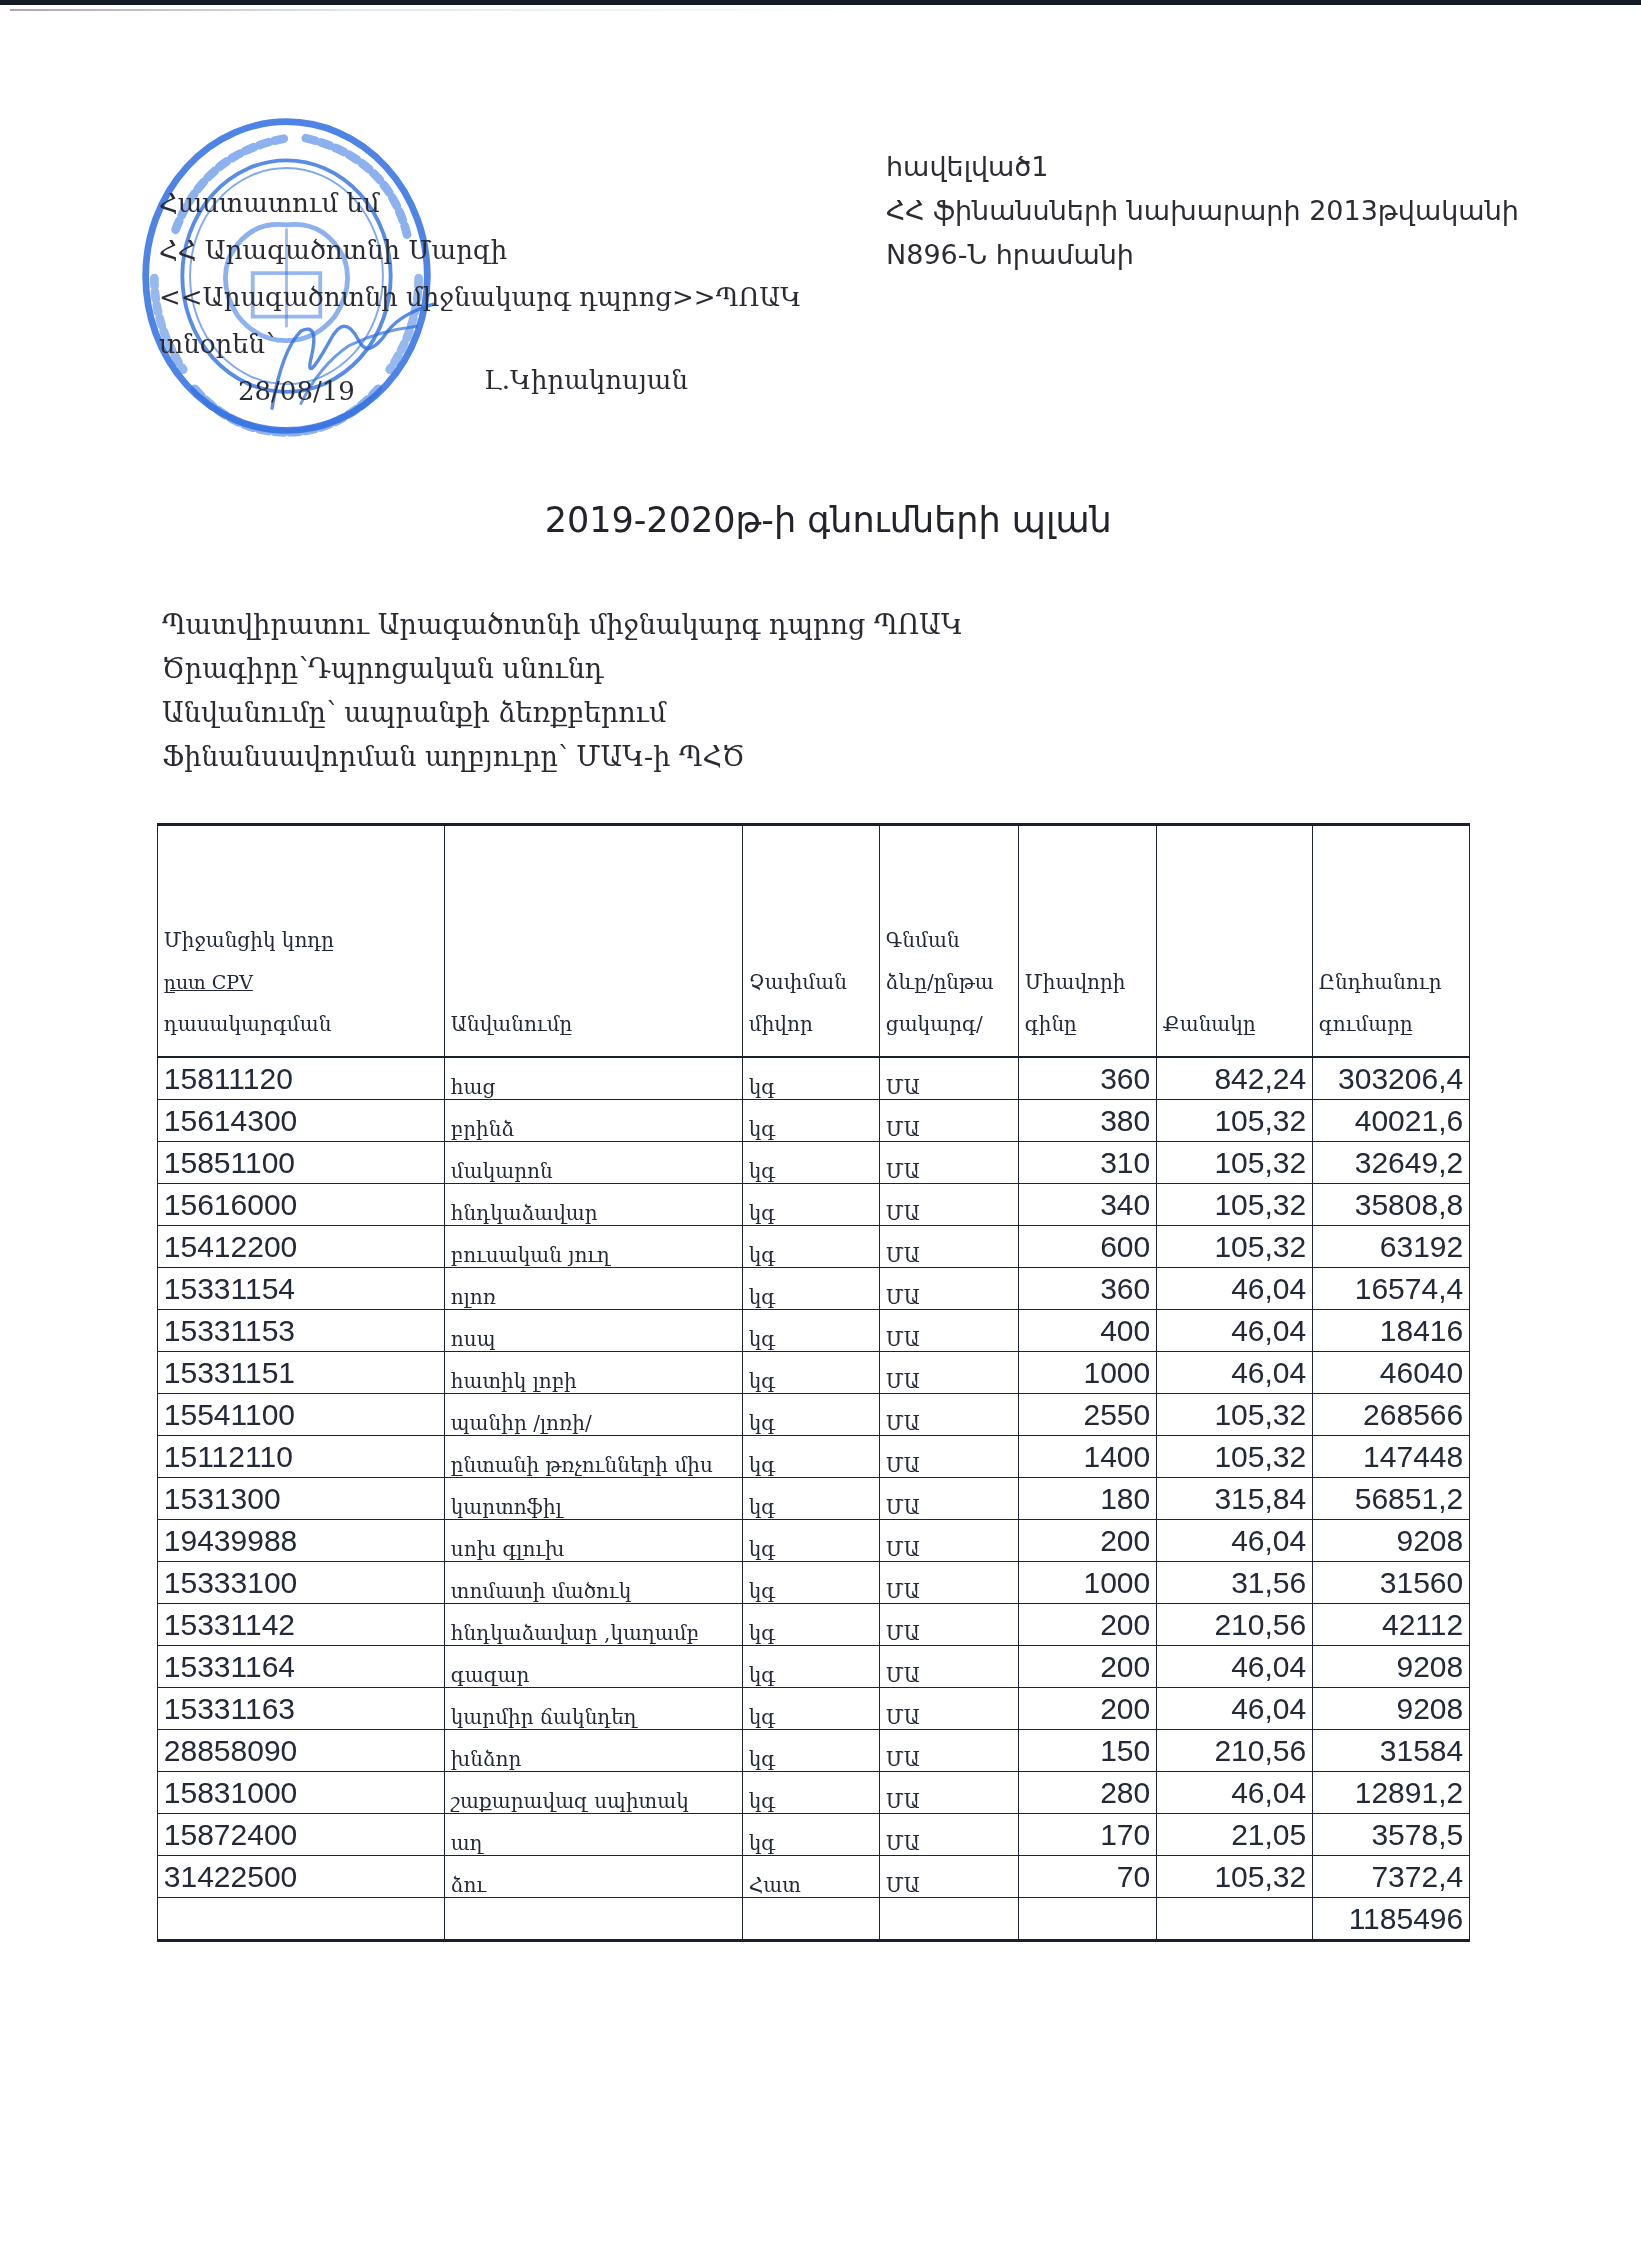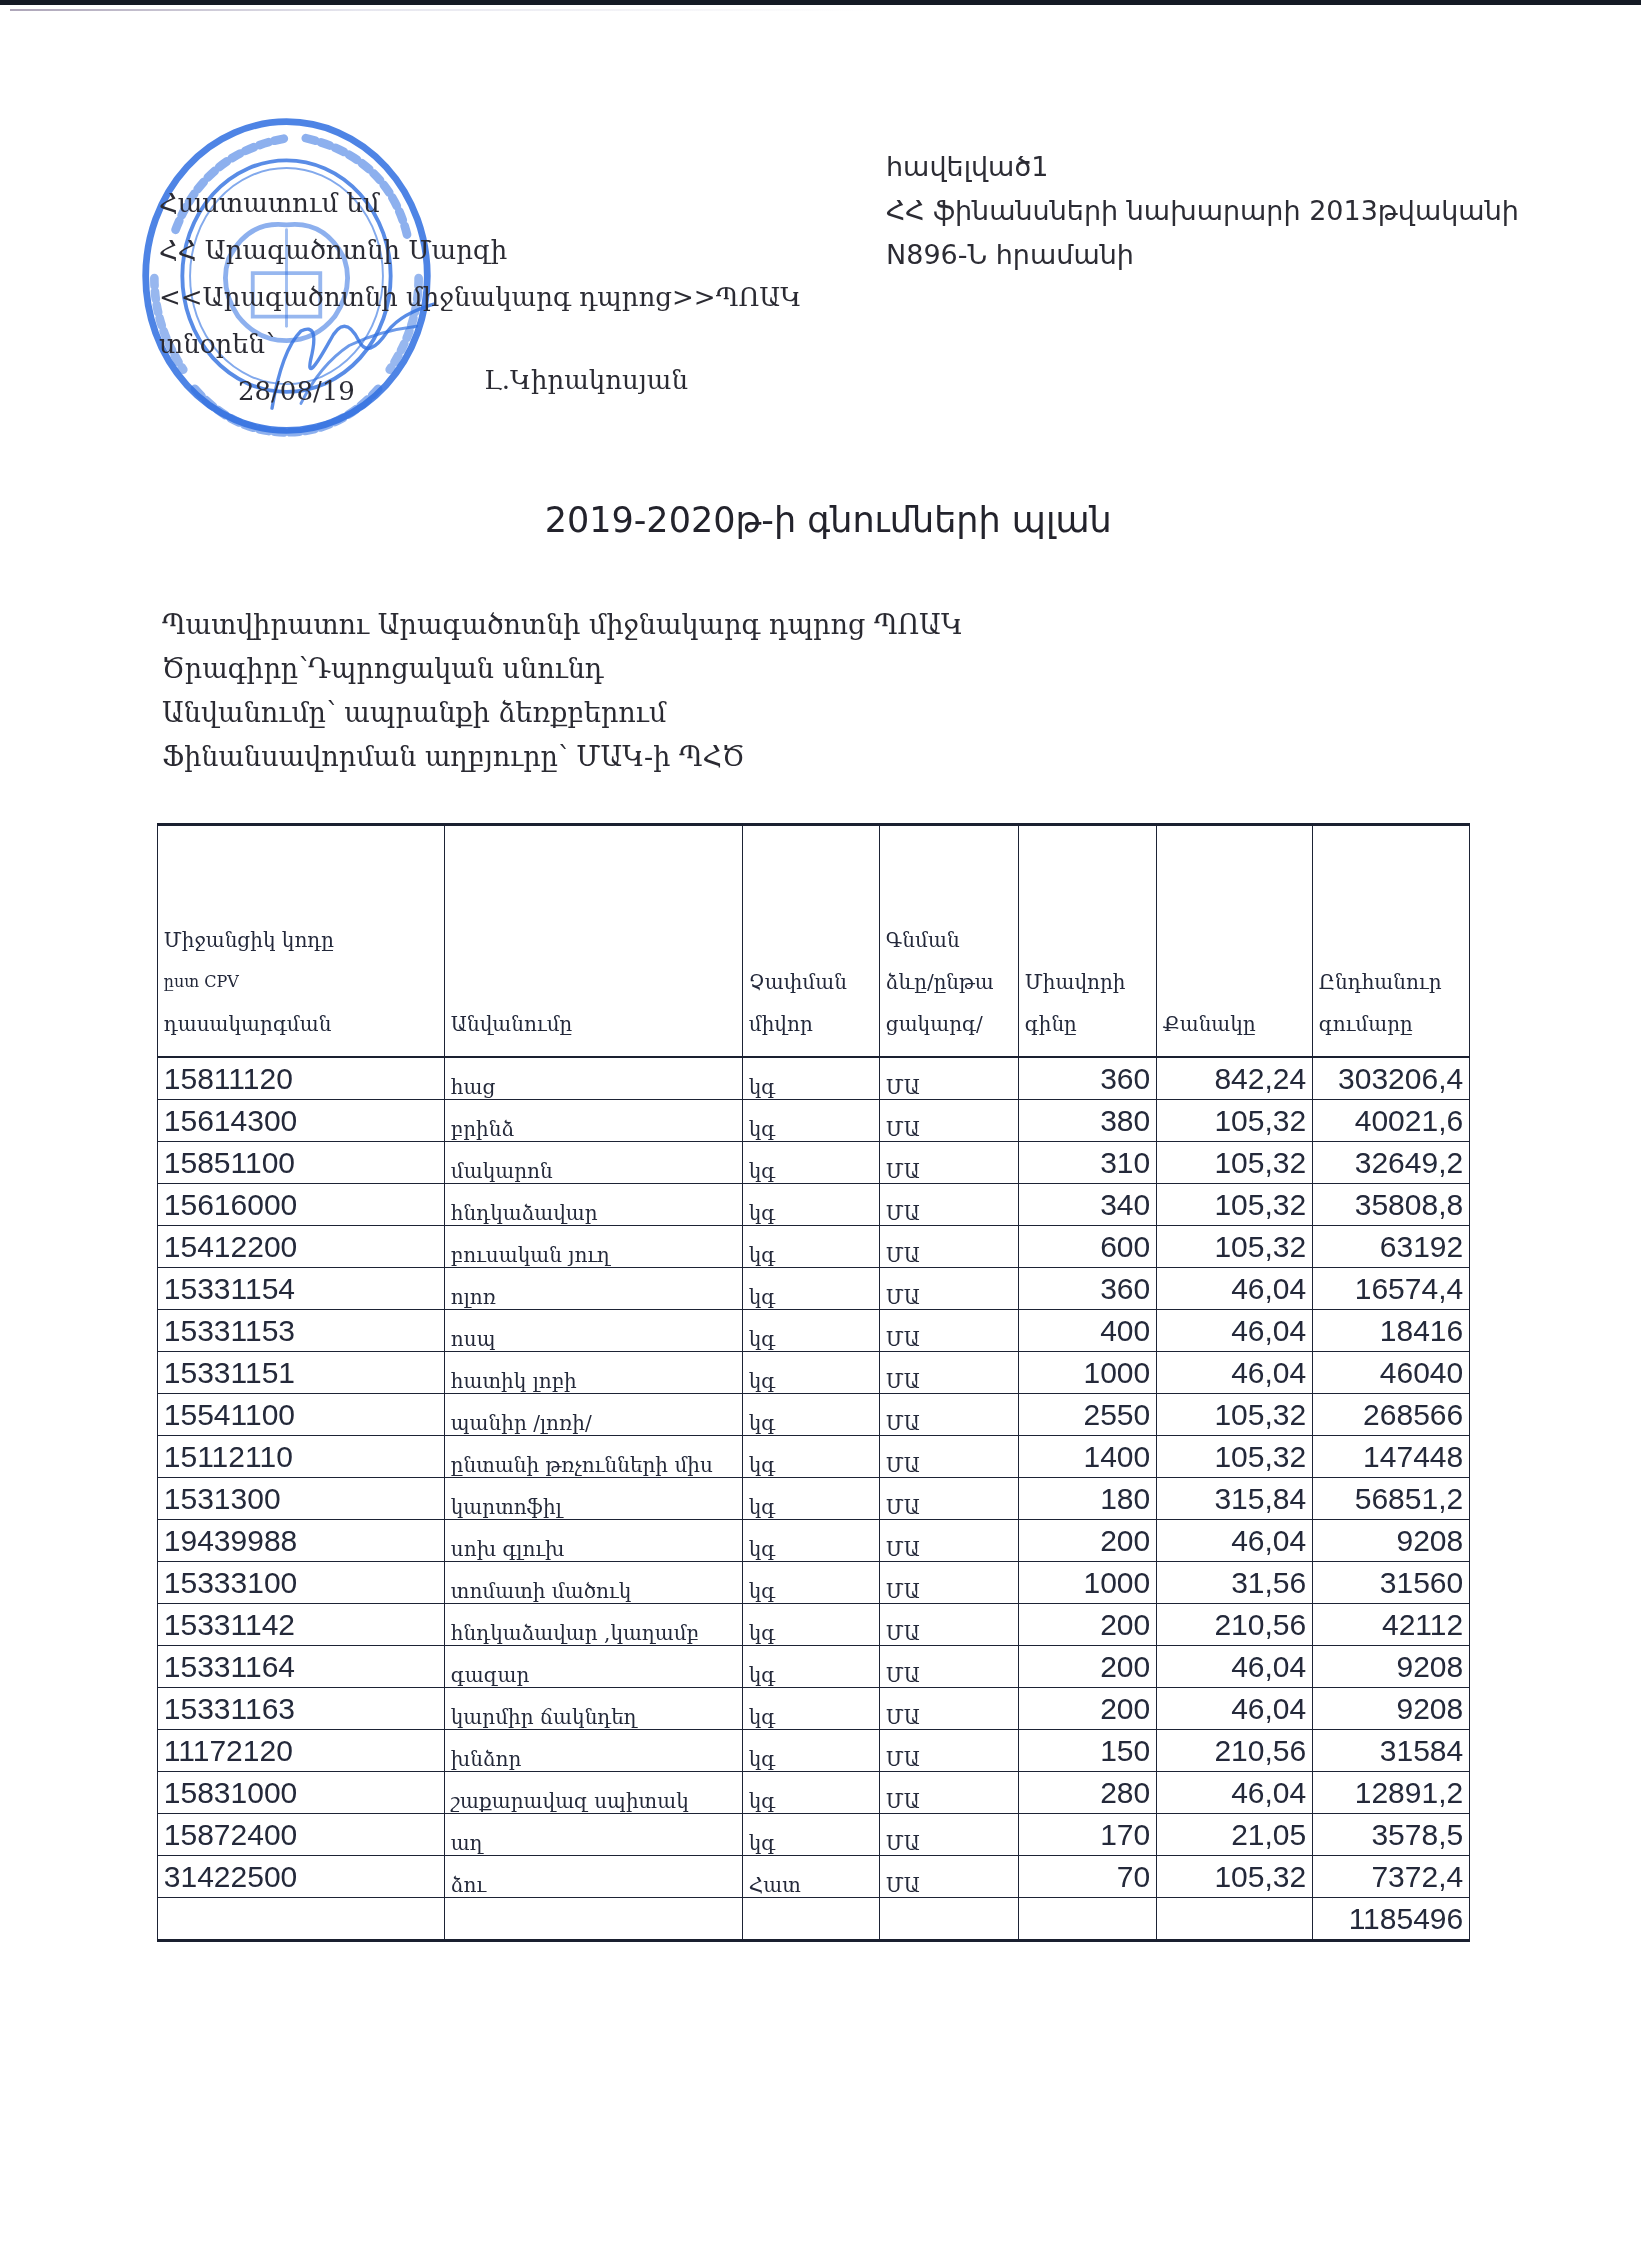--- a/index.html
+++ b/index.html
@@ -111,21 +111,21 @@
       <col style="width:137px">
     <col style="width:139px">
       <col style="width:138px">
       <col style="width:156px">
       <col style="width:157px">
   </colgroup>
   <thead>
     <tr id="hdr">
         <th>
           <div>Միջանցիկ կոդը</div>
-          <div style="font-size: 16px;">ըստ CPV</div>
+          <div style="font-size: 19px; text-decoration: underline;">ըստ CPV</div>
           <div>դասակարգման</div>
         </th>
         <th>
           <div>Անվանումը</div>
         </th>
         <th>
           <div>Չափման</div>
           <div>միվոր</div>
         </th>
         <th>
@@ -285,21 +285,21 @@
       <tr>
         <td class="code">15331163</td>
         <td class="name">կարմիր ճակնդեղ</td>
         <td class="unit">կգ</td>
         <td class="ptype">ՄԱ</td>
         <td class="num">200</td>
         <td class="num">46,04</td>
         <td class="num">9208</td>
       </tr>
       <tr>
-        <td class="code">11172120</td>
+        <td class="code">28858090</td>
         <td class="name">խնձոր</td>
         <td class="unit">կգ</td>
         <td class="ptype">ՄԱ</td>
         <td class="num">150</td>
         <td class="num">210,56</td>
         <td class="num">31584</td>
       </tr>
       <tr>
         <td class="code">15831000</td>
         <td class="name">շաքարավազ սպիտակ</td>

